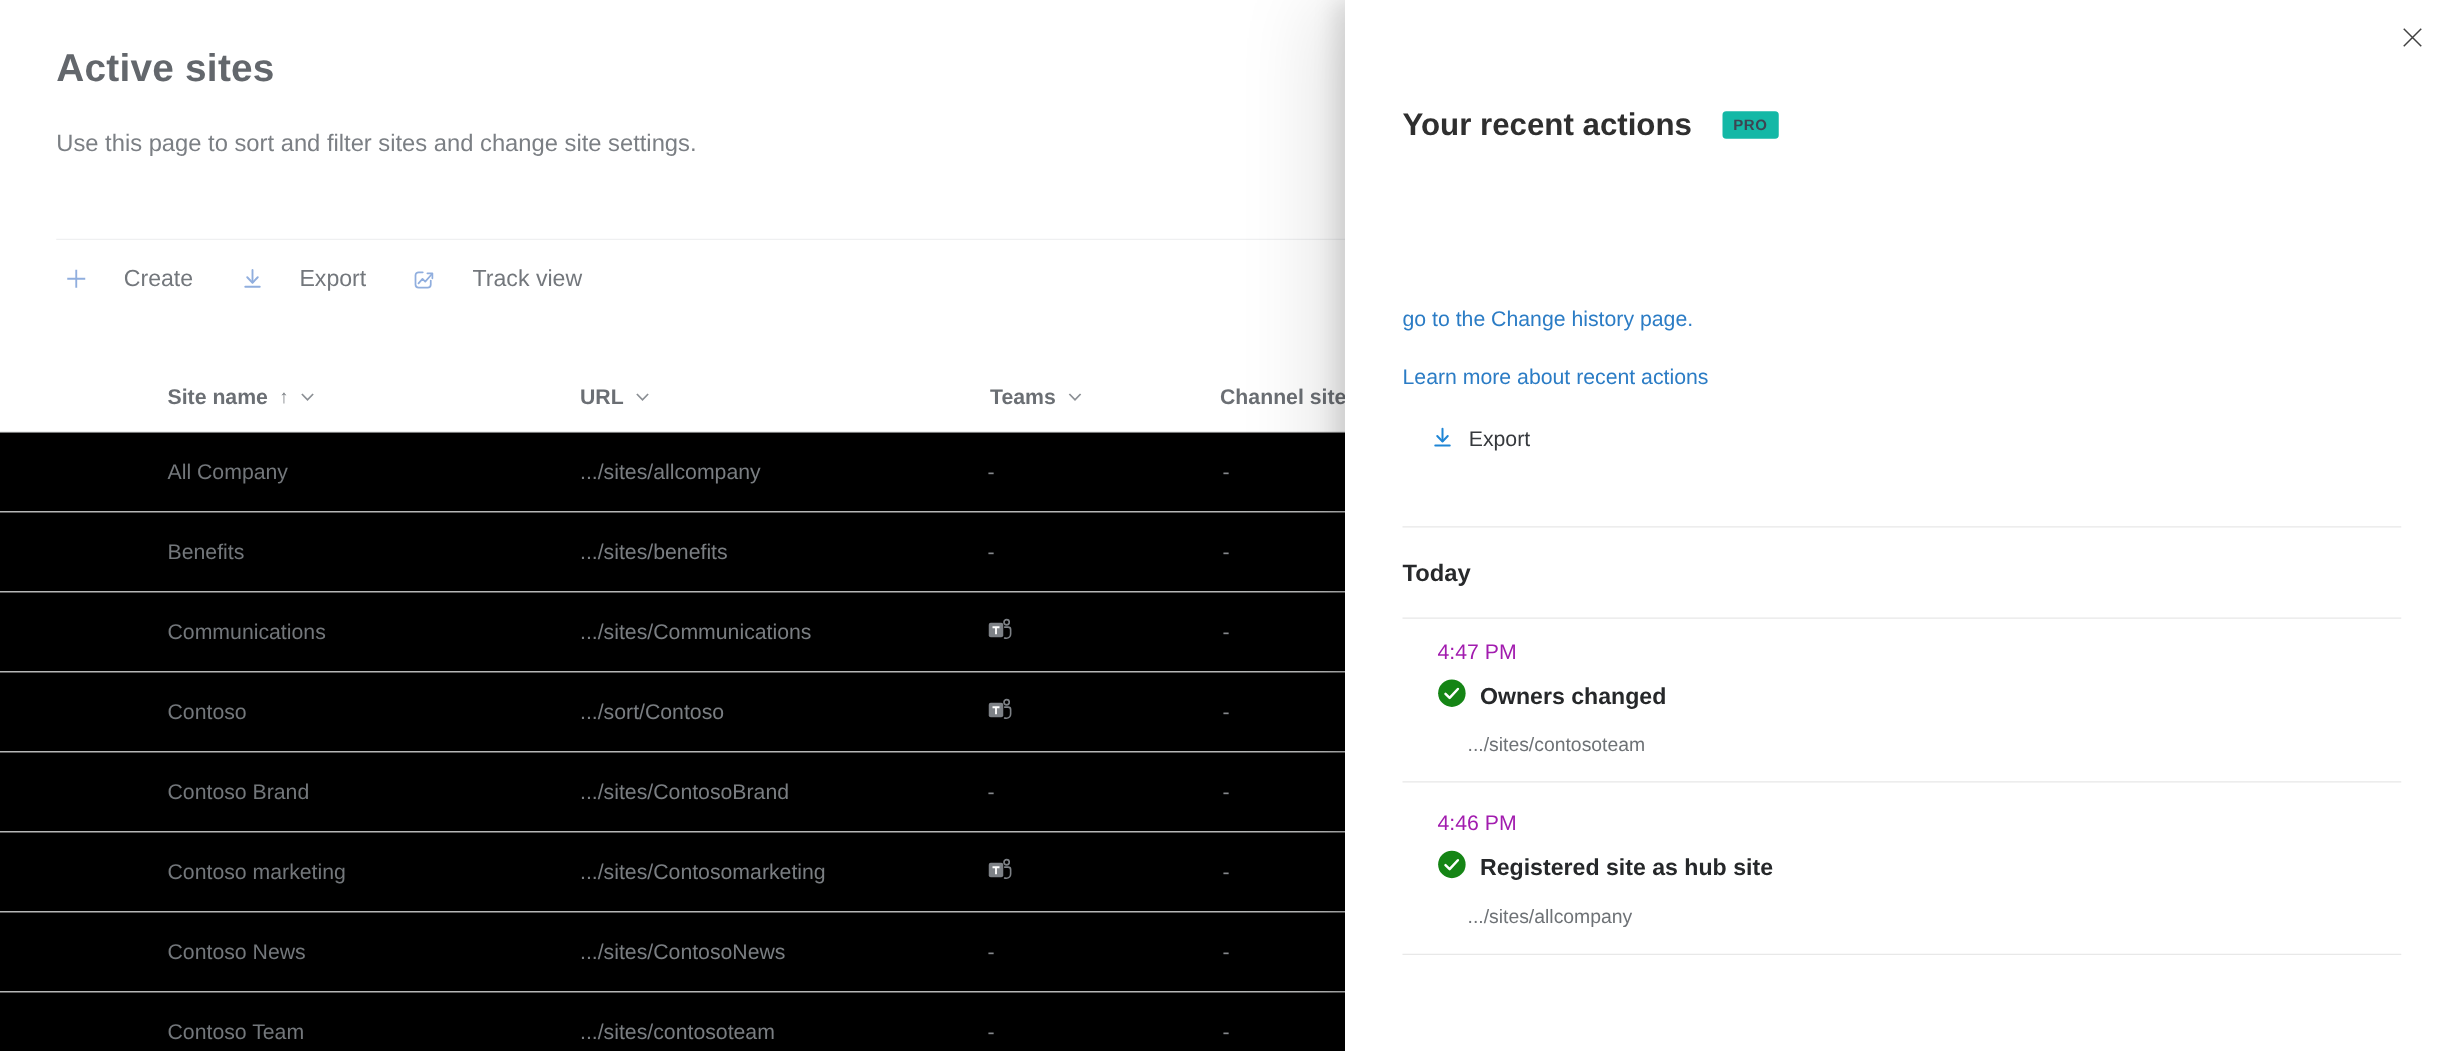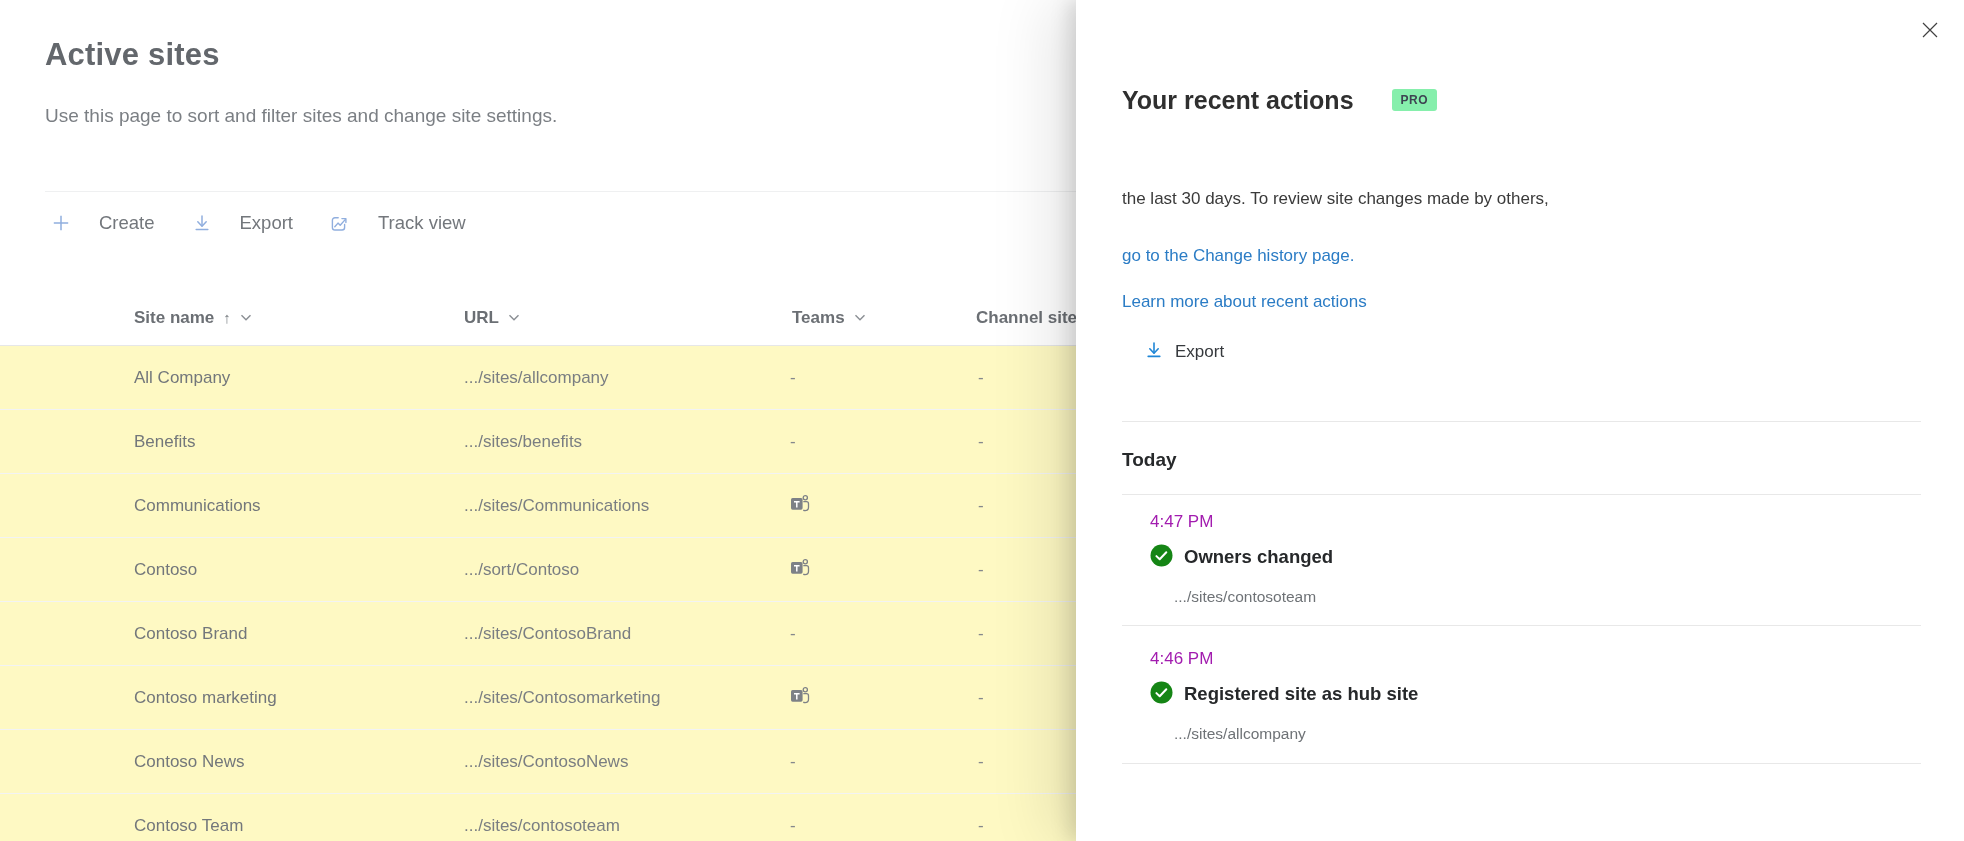--- a/index.html
+++ b/index.html
@@ -19,34 +19,34 @@
   .tb-btn  { display:inline-flex; align-items:center; gap:28px; font-size:18.5px; color:#73777c; cursor:pointer; }
   .tb-btn svg { display:block; }
 
   .thead { left:0; top:290px; width:1964px; height:56px; border-bottom:1px solid #e6e7e8; }
   .th { position:absolute; top:50%; transform:translateY(-50%); display:inline-flex; align-items:center;
         gap:9px; font-size:17px; font-weight:600; color:#6b6f74; white-space:nowrap; cursor:pointer; }
   .sort-up { font-size:15px; font-weight:400; color:#7c8085; }
   .chev { color:#8b8f94; display:inline-flex; }
 
   .rows { position:absolute; left:0; top:346px; width:1964px; }
-  .trow { position:relative; height:64px; border-bottom:1px solid #f2f3f4; background:#fef9c3; }
+  .trow { position:relative; height:64px; border-bottom:1px solid #f2f3f4; background:#000000; }
   .td { position:absolute; top:50%; transform:translateY(-50%); font-size:17px; white-space:nowrap; }
   .td-name { left:134px; color:#73777b; cursor:pointer; }
   .td-url  { left:464px; color:#7a7e82; }
   .td-teams{ left:790px; color:#85888c; display:inline-flex; align-items:center; }
   .td-chan { left:978px; color:#85888c; }
 
   
   #panel { position:absolute; left:1076px; top:0; width:888px; height:841px; background:#ffffff;
            box-shadow:-7px 0 18px rgba(0,0,0,.13), -26px 0 58px rgba(0,0,0,.10); }
   .close-btn { position:absolute; top:21px; right:25px; width:18px; height:18px; cursor:pointer; color:#414141; }
-  .p-title-row { left:46px; top:84px; display:inline-flex; align-items:center; gap:38px; }
+  .p-title-row { left:46px; top:84px; display:inline-flex; align-items:center; gap:24px; }
   .p-title { font-size:25px; font-weight:bold; color:#2f2f2f; line-height:32px; }
-  .pro-badge { background:#86efac; color:#3e4452; font-size:12px; font-weight:600; letter-spacing:.5px;
+  .pro-badge { background:#14b8a6; color:#3e4452; font-size:12px; font-weight:600; letter-spacing:.5px;
                padding:5px 9px; border-radius:3px; line-height:12px; }
   .p-body { left:46px; top:185px; width:790px; font-size:17px; line-height:28.5px; color:#3a3a3a; }
   .p-link { color:#2b7cc5; cursor:pointer; text-decoration:none; display:inline-block; }
   .hist-link  { left:46px; top:242px; font-size:17px; line-height:28px; }
   .learn-link { left:46px; top:288px; font-size:17px; line-height:28px; }
   .p-export { left:68px; top:337px; height:30px; display:inline-flex; align-items:center; gap:11px;
               font-size:17px; color:#36393d; cursor:pointer; }
   .p-divider { position:absolute; left:46px; width:799px; height:1px; background:#e8e8e8; }
   .p-today { left:46px; top:448px; font-size:19px; font-weight:bold; color:#27292b; line-height:24px; }
 
@@ -238,21 +238,20 @@
         <path d="M2 2 L16 16 M16 2 L2 16" stroke="currentColor" stroke-width="1.2" fill="none"></path>
       </svg>
   </span>
 
   <div class="abs p-title-row">
     <span class="p-title">Your recent actions</span>
     <span class="pro-badge">PRO</span>
   </div>
 
   <div class="abs p-body">
-    <div>the last 30 days. To review site changes made by others,</div>
   </div>
 
   <a class="abs p-link hist-link">go to the Change history page.</a>
   <a class="abs p-link learn-link">Learn more about recent actions</a>
 
   <div class="abs p-export">
     <span>
       <svg width="20" height="20" viewBox="0 0 20 20" fill="none" stroke="#1f86d6" stroke-width="1.6" stroke-linecap="round" stroke-linejoin="round">
           <path d="M10 3 V12.8"></path>
           <path d="M5.8 8.8 L10 13.2 L14.2 8.8"></path>

